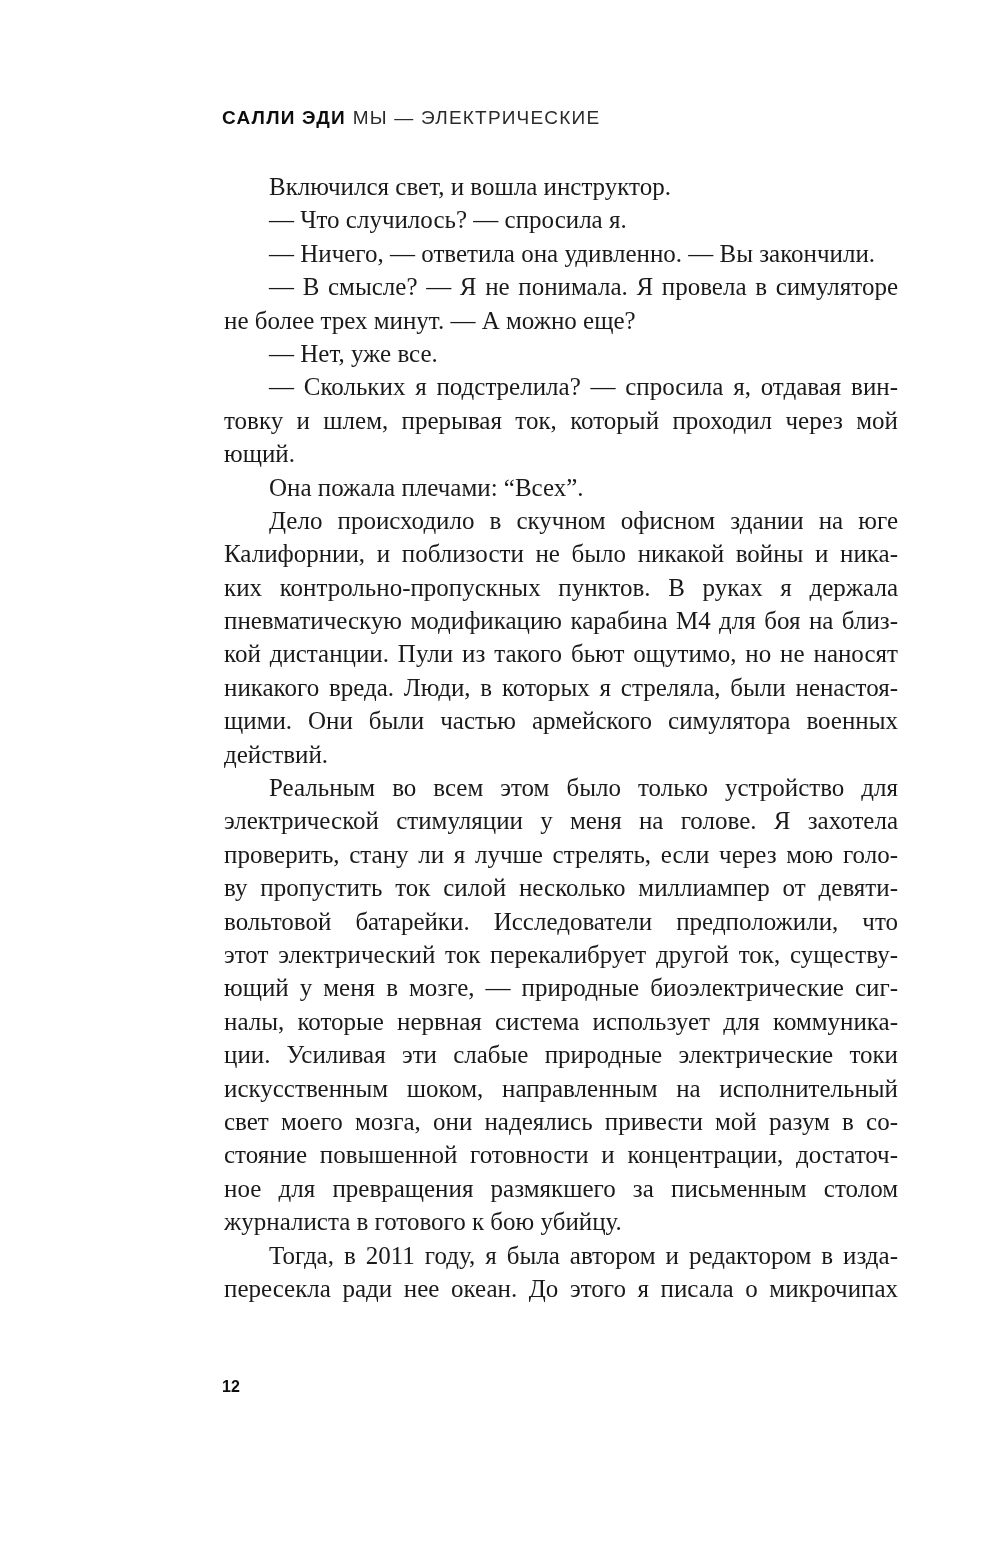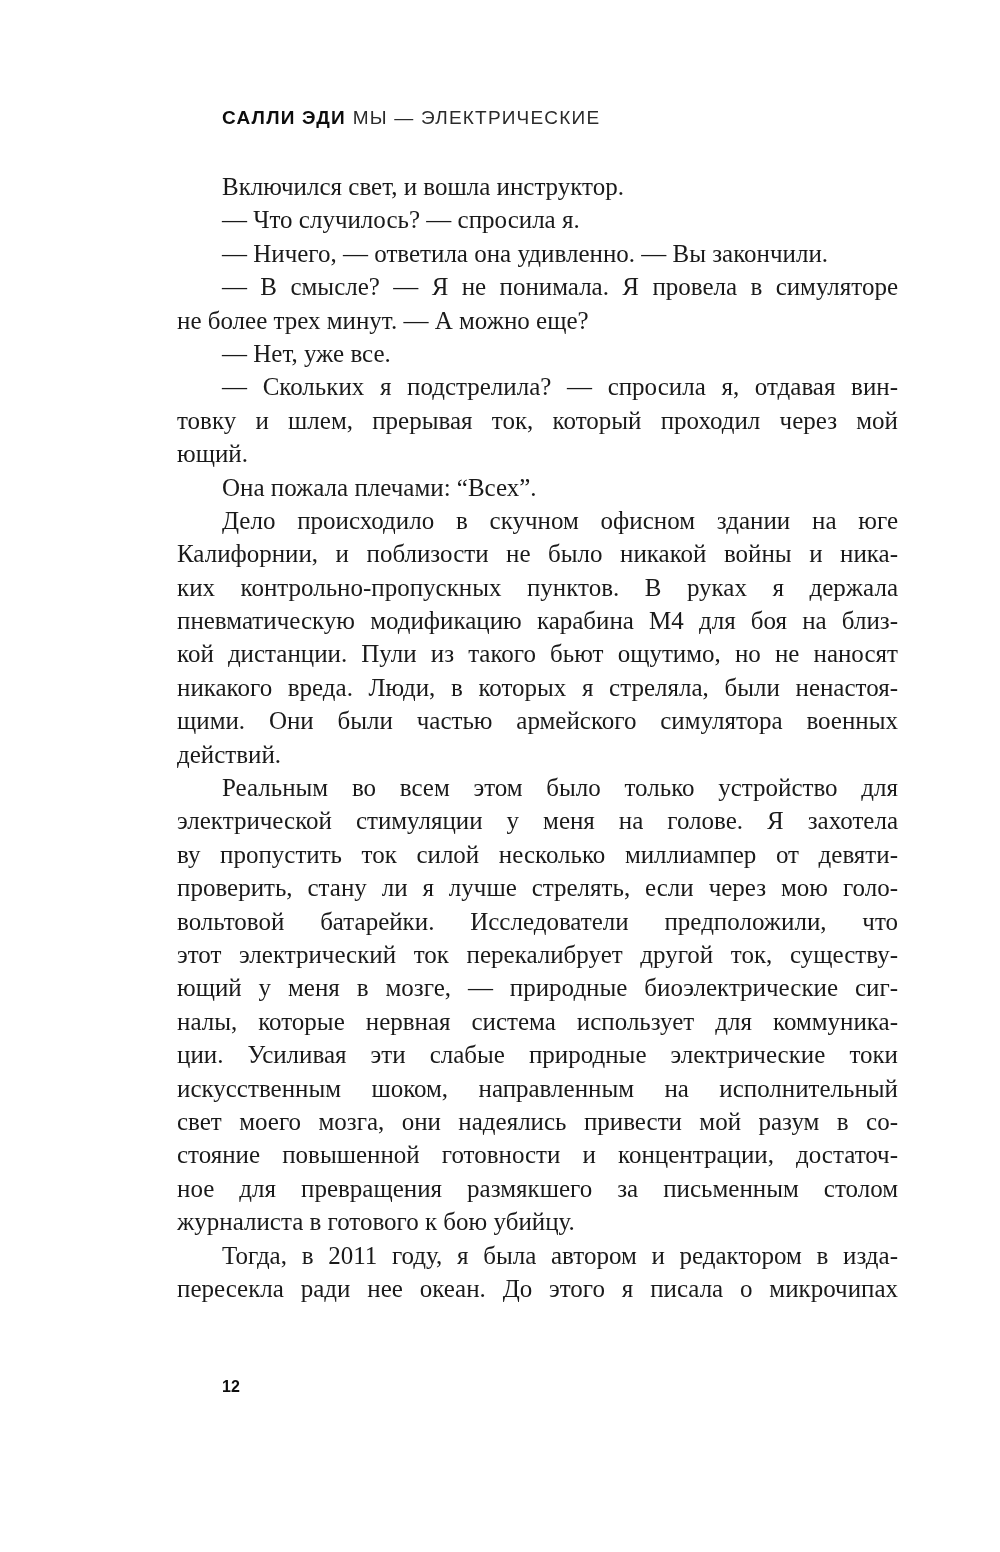--- a/index.html
+++ b/index.html
@@ -42,20 +42,21 @@
     width: 721px;
     font-size: 25px;
     line-height: 33.4px;
     color: #1a1a1a;
   }
   .paragraph { margin: 0; padding: 0; }
   .line {
     height: 33.4px;
     white-space: nowrap;
     text-align: left;
+    margin-left: 47px;
   }
   .line.justify {
     white-space: normal;
     text-align: justify;
     text-align-last: justify;
   }
   .line.indent { text-indent: 45px; }
   .line .italic { font-style: italic; }
   .page-number {
     position: absolute;
@@ -108,22 +109,22 @@
         <div class="line justify">ких контрольно-пропускных пунктов. В руках я держала</div>
         <div class="line justify">пневматическую модификацию карабина М4 для боя на близ-</div>
         <div class="line justify">кой дистанции. Пули из такого бьют ощутимо, но не наносят</div>
         <div class="line justify">никакого вреда. Люди, в которых я стреляла, были ненастоя-</div>
         <div class="line justify">щими. Они были частью армейского симулятора военных</div>
         <div class="line">действий.</div>
       </div>
       <div class="paragraph">
         <div class="line justify indent">Реальным во всем этом было только устройство для</div>
         <div class="line justify">электрической стимуляции у меня на голове. Я захотела</div>
+        <div class="line justify">проверить, стану ли я лучше стрелять, если через мою голо-</div>
         <div class="line justify">ву пропустить ток силой несколько миллиампер от девяти-</div>
-        <div class="line justify">проверить, стану ли я лучше стрелять, если через мою голо-</div>
         <div class="line justify">вольтовой батарейки. Исследователи предположили, что</div>
         <div class="line justify">этот электрический ток перекалибрует другой ток, существу-</div>
         <div class="line justify">ющий у меня в мозге, — природные биоэлектрические сиг-</div>
         <div class="line justify">налы, которые нервная система использует для коммуника-</div>
         <div class="line justify">ции. Усиливая эти слабые природные электрические токи</div>
         <div class="line justify">искусственным шоком, направленным на исполнительный</div>
         <div class="line justify">свет моего мозга, они надеялись привести мой разум в со-</div>
         <div class="line justify">стояние повышенной готовности и концентрации, достаточ-</div>
         <div class="line justify">ное для превращения размякшего за письменным столом</div>
         <div class="line">журналиста в готового к бою убийцу.</div>

